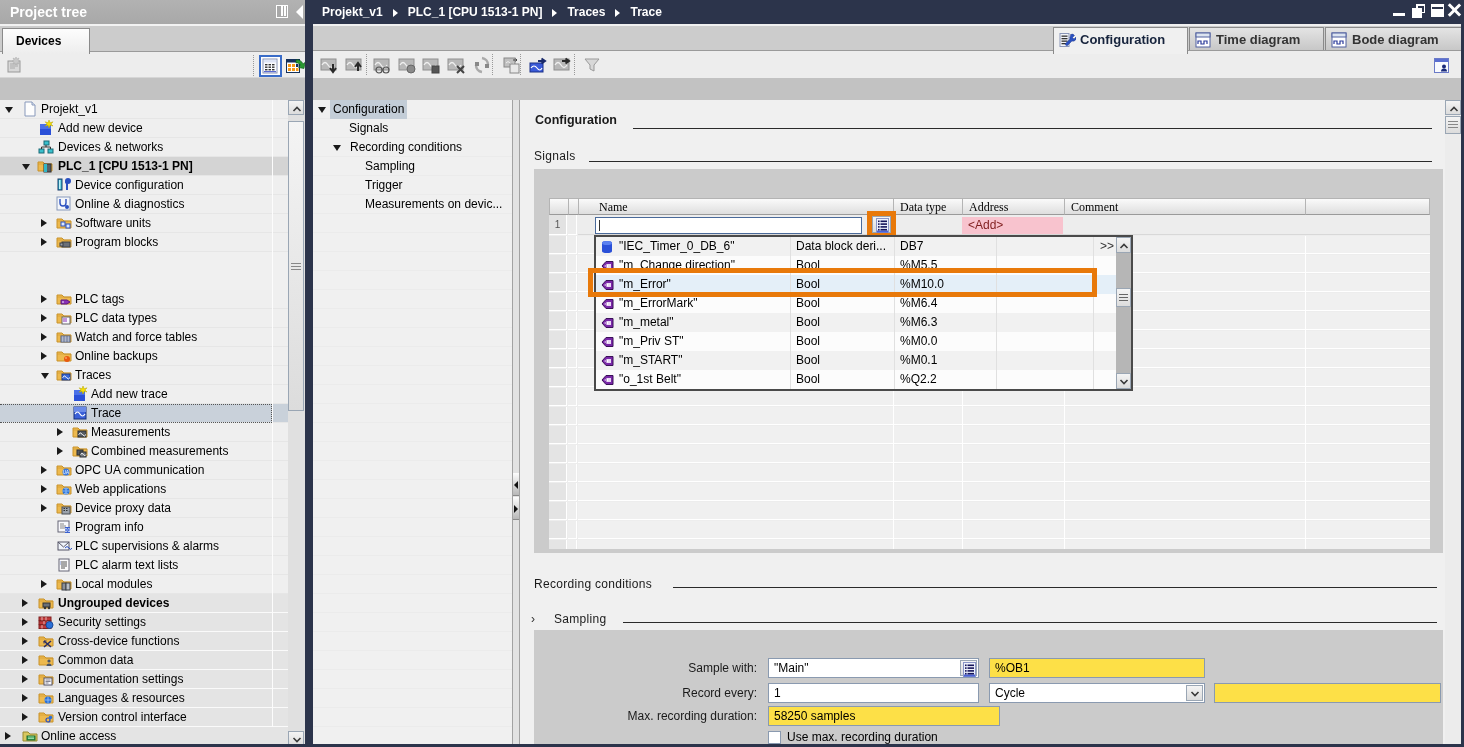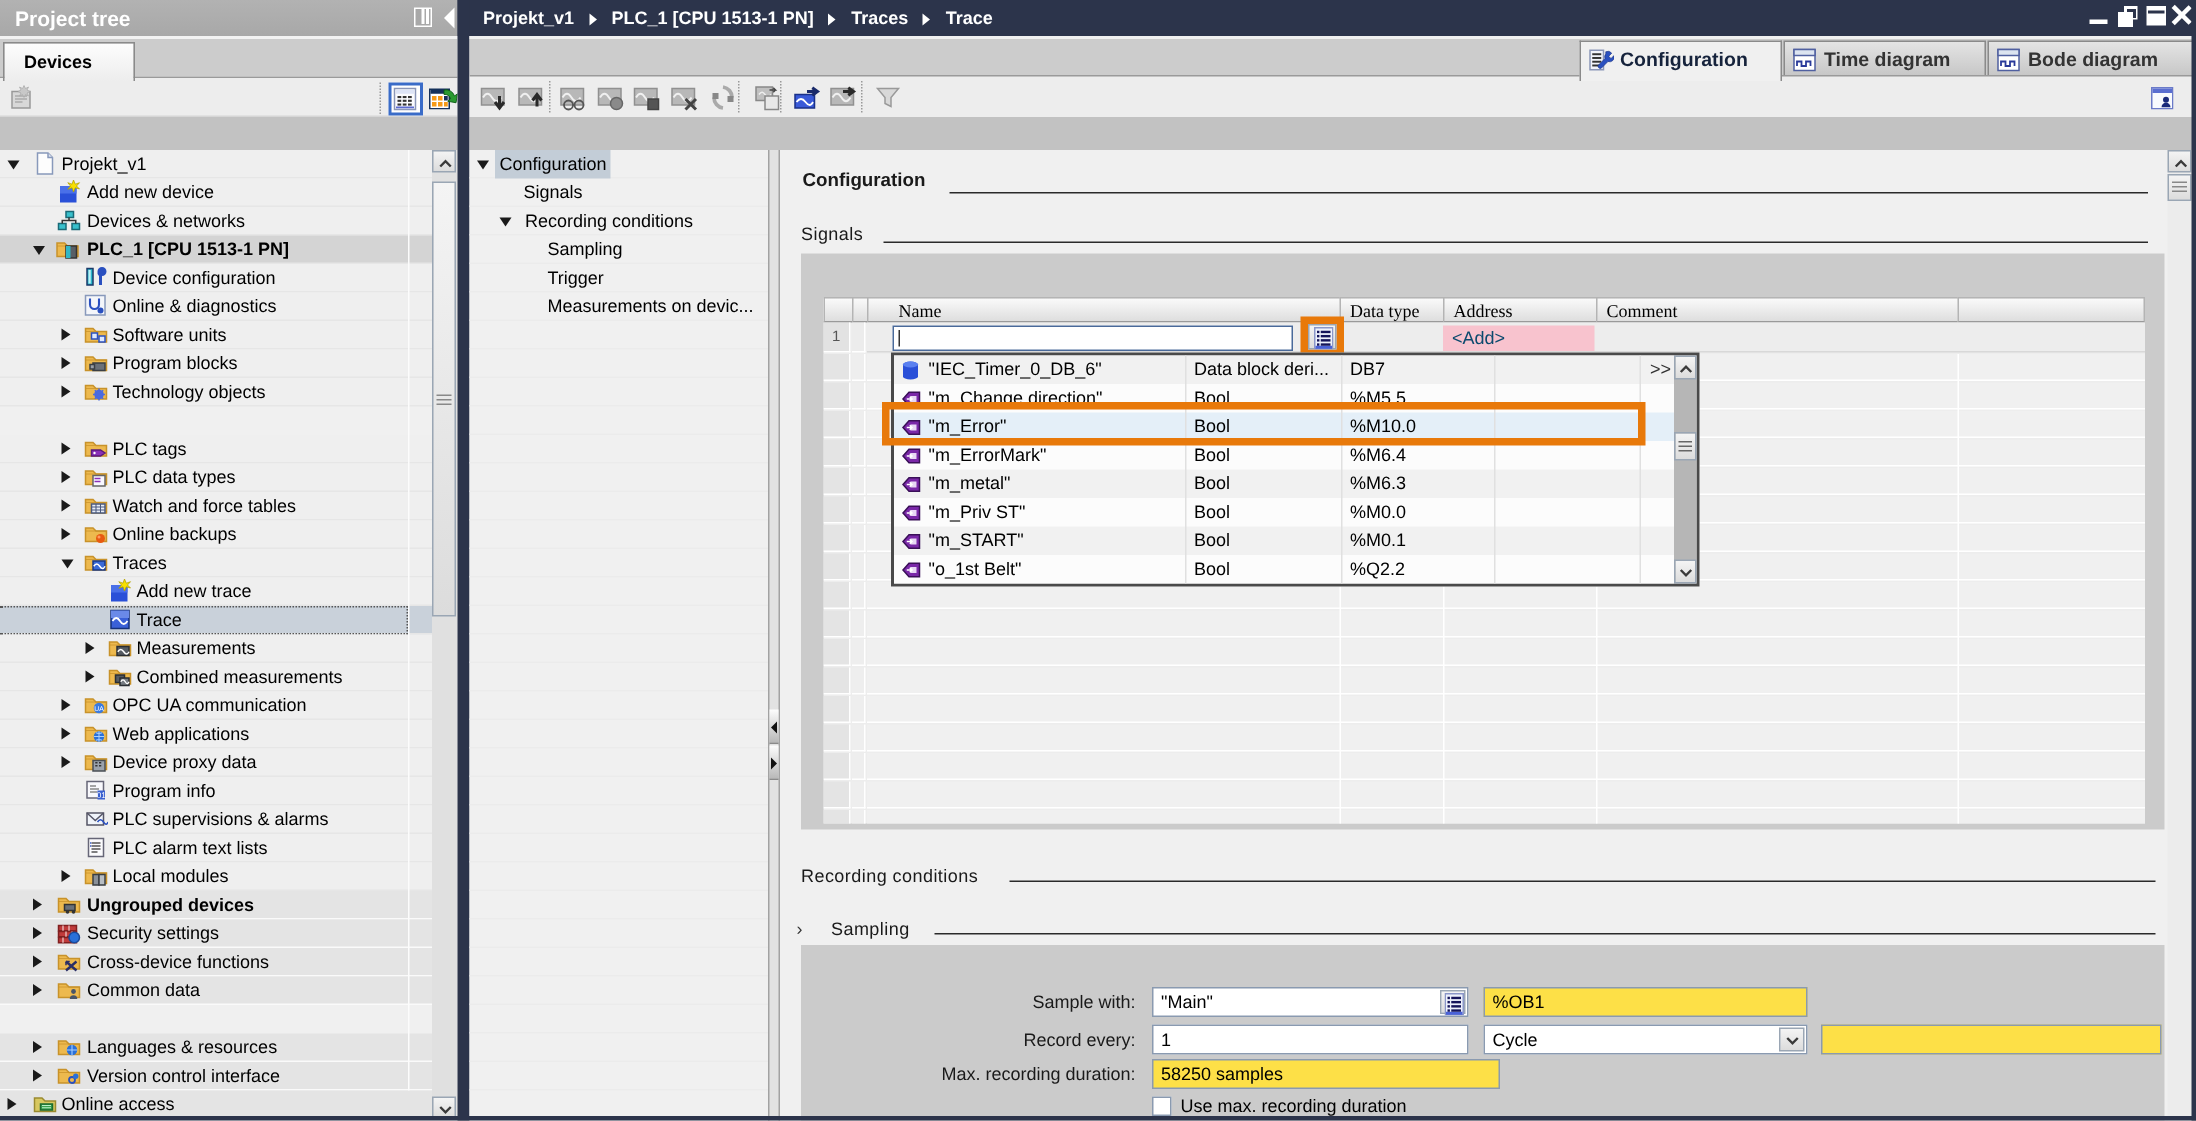--- a/index.html
+++ b/index.html
@@ -212,33 +212,20 @@
         <span class="ticon" style="left:56px">
           <svg width="16" height="16" viewBox="0 0 16 16">
             <path d="M1 4 L6 4 L8 6 L15 6 L15 13 L1 13 Z" fill="#edb94e" stroke="#c8922a" stroke-width="1"></path>
             <path d="M1 6 L15 6" stroke="#c8922a" stroke-width="0.5"></path>
             <rect x="6" y="8" width="8" height="5" fill="#6a7078" stroke="#3a3f44"></rect>
             <rect x="4" y="9" width="3" height="3" fill="#9aa0a8" stroke="#3a3f44"></rect>
           </svg>
         </span>
         <span class="lbl" style="left:75px">Program blocks</span>
       </div>
-    <div class="trow" style="top:152px">
-        <span class="arr right" style="left:41px"></span>
-        <span class="ticon" style="left:56px">
-          <svg width="16" height="16" viewBox="0 0 16 16">
-            <path d="M1 4 L6 4 L8 6 L15 6 L15 13 L1 13 Z" fill="#edb94e" stroke="#c8922a" stroke-width="1"></path>
-            <path d="M1 6 L15 6" stroke="#c8922a" stroke-width="0.5"></path>
-            <circle cx="10" cy="10" r="3.2" fill="#4a6ae0"></circle>
-            <circle cx="10" cy="10" r="1.2" fill="#fff"></circle>
-            <path d="M10 6 L10 14 M6 10 L14 10 M7.2 7.2 L12.8 12.8 M7.2 12.8 L12.8 7.2" stroke="#4a6ae0" stroke-width="1"></path>
-          </svg>
-        </span>
-        <span class="lbl" style="left:75px">Technology objects</span>
-      </div>
     <div class="trow" style="top:190px">
         <span class="arr right" style="left:41px"></span>
         <span class="ticon" style="left:56px">
           <svg width="16" height="16" viewBox="0 0 16 16">
             <path d="M1 4 L6 4 L8 6 L15 6 L15 13 L1 13 Z" fill="#edb94e" stroke="#c8922a" stroke-width="1"></path>
             <path d="M1 6 L15 6" stroke="#c8922a" stroke-width="0.5"></path>
             <path d="M5 9 L11 9 L14 11 L11 13 L5 13 Z" fill="#8a30b8" stroke="#5a1a7a"></path>
             <circle cx="7" cy="11" r="0.8" fill="#fff"></circle>
           </svg>
         </span>
@@ -459,20 +446,32 @@
         <span class="arr right" style="left:22px"></span>
         <span class="ticon" style="left:38px">
           <svg width="16" height="16" viewBox="0 0 16 16">
             <path d="M1 4 L6 4 L8 6 L15 6 L15 13 L1 13 Z" fill="#edb94e" stroke="#c8922a" stroke-width="1"></path>
             <path d="M1 6 L15 6" stroke="#c8922a" stroke-width="0.5"></path>
             <circle cx="11" cy="9" r="1.6" fill="#4a5568"></circle>
             <path d="M8.5 14 a2.5 2.5 0 0 1 5 0 Z" fill="#4a5568"></path>
           </svg>
         </span>
         <span class="lbl" style="left:58px">Common data</span>
+      </div>
+    <div class="trow" style="top:570px;background:#e4e4e4;border-bottom-color:#fafafa">
+        <span class="arr right" style="left:22px"></span>
+        <span class="ticon" style="left:38px">
+          <svg width="16" height="16" viewBox="0 0 16 16">
+            <path d="M1 4 L6 4 L8 6 L15 6 L15 13 L1 13 Z" fill="#edb94e" stroke="#c8922a" stroke-width="1"></path>
+            <path d="M1 6 L15 6" stroke="#c8922a" stroke-width="0.5"></path>
+            <rect x="6" y="7" width="8" height="7" fill="#f8f8fc" stroke="#556"></rect>
+            <path d="M7.5 9 h5 M7.5 10.5 h5 M7.5 12 h3" stroke="#667" stroke-width="0.8"></path>
+          </svg>
+        </span>
+        <span class="lbl" style="left:58px">Documentation settings</span>
       </div>
     <div class="trow" style="top:589px;background:#e4e4e4;border-bottom-color:#fafafa">
         <span class="arr right" style="left:22px"></span>
         <span class="ticon" style="left:38px">
           <svg width="16" height="16" viewBox="0 0 16 16">
             <path d="M1 4 L6 4 L8 6 L15 6 L15 13 L1 13 Z" fill="#edb94e" stroke="#c8922a" stroke-width="1"></path>
             <path d="M1 6 L15 6" stroke="#c8922a" stroke-width="0.5"></path>
             <circle cx="10" cy="10" r="3.5" fill="#2a70d8"></circle>
             <path d="M6.5 10 h7 M10 6.5 v7" stroke="#a8d0ff" stroke-width="0.7"></path>
           </svg>
@@ -713,21 +712,21 @@
       <div class="th" style="left:344px;width:69px">Data type</div>
       <div class="th" style="left:413px;width:102px">Address</div>
       <div class="th" style="left:515px;width:241px">Comment</div>
       <div class="th" style="left:756px;width:125px;border-right:1px solid #b4b4b4"></div>
       <div style="position:absolute;left:0;top:17px;width:18px;height:20px;background:#e2e2e2;border-right:1px solid #fff;border-bottom:1px solid #fff;text-align:center;line-height:20px;color:#555;font-size:10px">1</div>
       <div style="position:absolute;left:19px;top:17px;width:9px;height:20px;background:#ececec;border-right:1px solid #fff;border-bottom:1px solid #fff"></div>
       <div style="position:absolute;left:29px;top:17px;width:852px;height:20px;background:#ededed;border-bottom:1px solid #d8d8d8"></div>
       <div style="position:absolute;left:46px;top:19px;width:267px;height:17px;background:#fff;border:1px solid #4a6a9a">
           <span style="position:absolute;left:3px;top:2px;width:1px;height:11px;background:#333"></span>
         </div>
-      <div style="position:absolute;left:413px;top:19px;width:101px;height:17px;background:#f8c3ce;color:#0c4a6e;padding-left:6px;line-height:17px">&lt;Add&gt;</div>
+      <div style="position:absolute;left:413px;top:19px;width:101px;height:17px;background:#f8c3ce;color:#7f1d1d;padding-left:6px;line-height:17px">&lt;Add&gt;</div>
       <div style="position:absolute;left:0;top:38px;width:18px;height:18px;background:#e4e4e4;border-right:1px solid #fff;border-bottom:1px solid #fff"></div>
       <div style="position:absolute;left:19px;top:38px;width:9px;height:18px;background:#eeeeee;border-right:1px solid #fff;border-bottom:1px solid #fff"></div>
       <div class="erow" style="top:38px;height:18px"></div>
       <div style="position:absolute;left:0;top:57px;width:18px;height:18px;background:#e4e4e4;border-right:1px solid #fff;border-bottom:1px solid #fff"></div>
       <div style="position:absolute;left:19px;top:57px;width:9px;height:18px;background:#eeeeee;border-right:1px solid #fff;border-bottom:1px solid #fff"></div>
       <div class="erow" style="top:57px;height:18px"></div>
       <div style="position:absolute;left:0;top:76px;width:18px;height:18px;background:#e4e4e4;border-right:1px solid #fff;border-bottom:1px solid #fff"></div>
       <div style="position:absolute;left:19px;top:76px;width:9px;height:18px;background:#eeeeee;border-right:1px solid #fff;border-bottom:1px solid #fff"></div>
       <div class="erow" style="top:76px;height:18px"></div>
       <div style="position:absolute;left:0;top:95px;width:18px;height:18px;background:#e4e4e4;border-right:1px solid #fff;border-bottom:1px solid #fff"></div>

